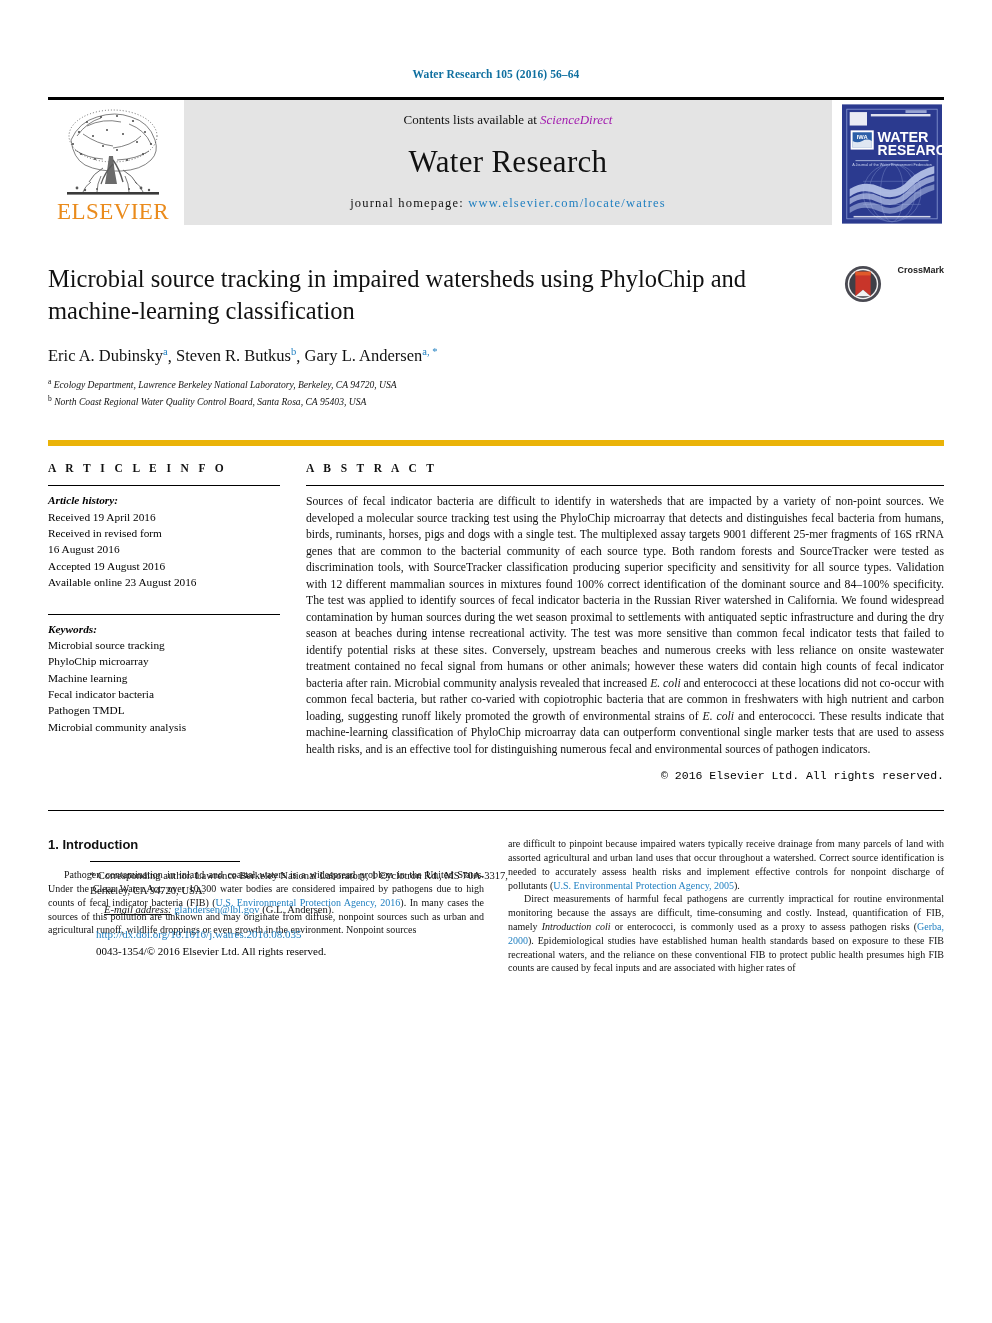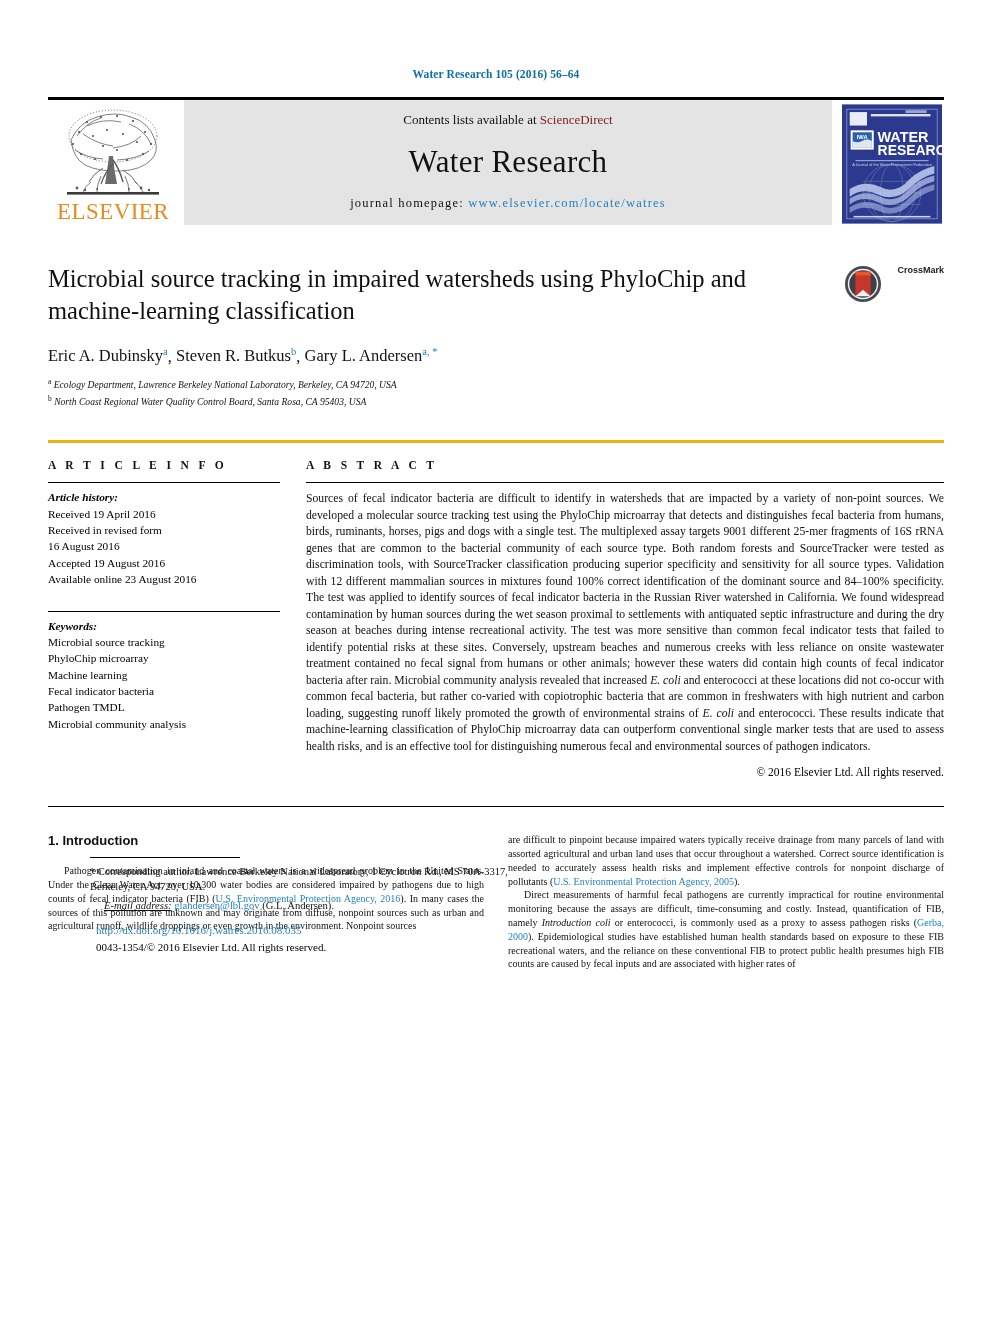--- a/index.html
+++ b/index.html
@@ -55,21 +55,21 @@
     flex: 1 1 auto;
     background: #e4e4e4;
     display: flex;
     flex-direction: column;
     justify-content: space-between;
     align-items: center;
     padding: 12px 0 14px 0;
     margin-left: 6px;
   }
   .contents-line { font-size: 13px; color: #111; }
-  .contents-line .sd { color: #7f1d1d; }
+  .contents-line .sd { color: #a21caf; font-style: italic; }
   .journal-name {
     font-size: 31px;
     letter-spacing: 0.3px;
     color: #111;
   }
   .homepage-line { font-size: 12.5px; color: #111; letter-spacing: 1.2px; }
   .homepage-line .url { color: #1f7fc0; }
   .cover-thumb {
     flex: 0 0 104px;
     width: 104px;
@@ -113,21 +113,21 @@
     font-size: 9.6px;
     font-style: italic;
     line-height: 1.55;
     color: #111;
   }
   .affil sup { font-style: normal; font-size: 7.5px; }
 
   
   .info-abstract {
     margin: 30px 48px 0 48px;
-    border-top: 3px solid #eab308;
+    border-top: 6px solid #eab308;
     padding-top: 16px;
     display: flex;
   }
   .col-info { flex: 0 0 258px; padding-right: 26px; }
   .col-abstract { flex: 1 1 auto; }
   .sec-head {
     font-family: "Liberation Serif", serif;
     font-size: 11.5px;
     font-weight: bold;
     letter-spacing: 3.4px;
@@ -144,20 +144,21 @@
     font-size: 11.7px;
     line-height: 1.41;
     text-align: justify;
     color: #111;
   }
   .abstract-body i { font-style: italic; }
   .copyright {
     text-align: right;
     font-size: 11.5px;
     margin-top: 11px;
+    font-family: Liberation Mono, monospace;
   }
 
   
   .body-sep {
     margin: 28px 48px 0 48px;
     border-top: 1px solid #000;
   }
   .body-cols {
     margin: 26px 48px 0 48px;
     display: flex;

